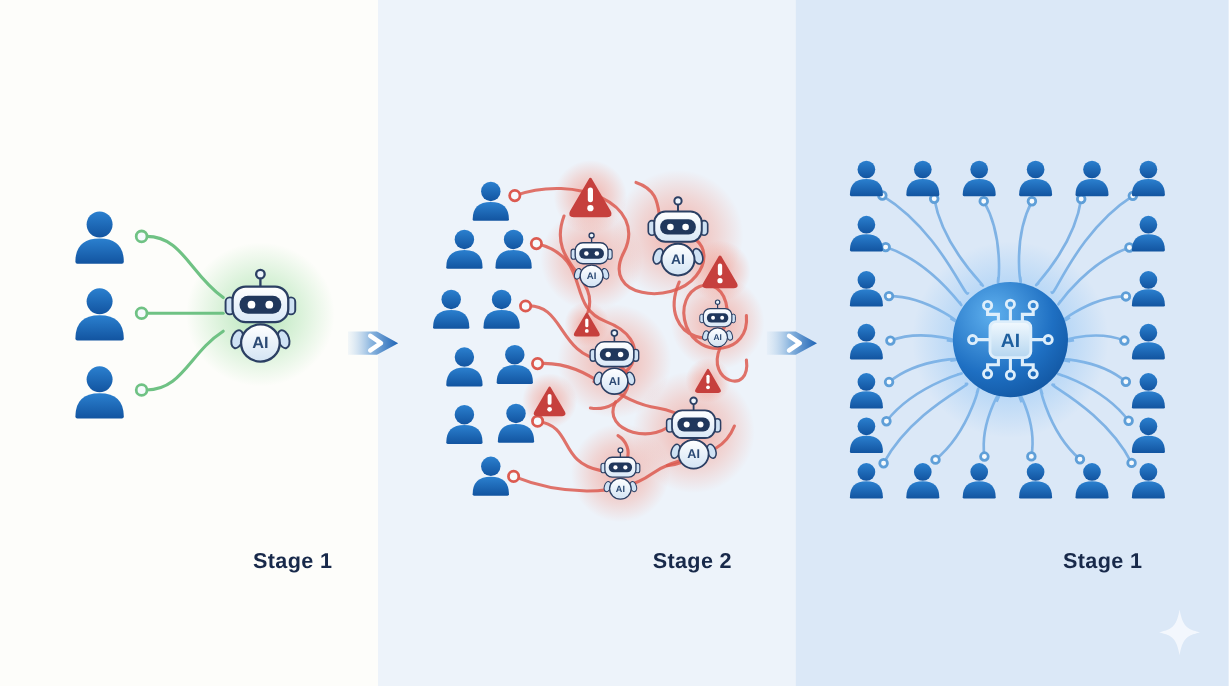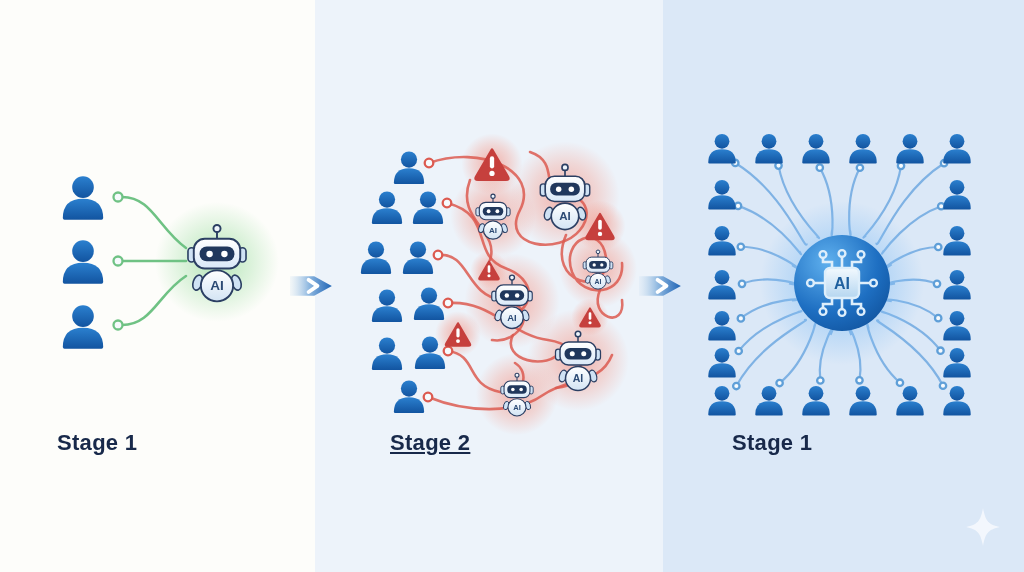--- a/index.html
+++ b/index.html
@@ -2,24 +2,24 @@
 <html><head>
 <meta charset="utf-8">
 <style>
   html,body{margin:0;padding:0;}
   body{width:1024px;height:572px;position:relative;overflow:hidden;
        font-family:"Liberation Sans",sans-serif;background:#fdfdfb;}
   .panel{position:absolute;top:0;height:572px;}
   #panel1{left:0;width:315px;background:#fdfdfa;}
   #panel2{left:315px;width:348px;background:#edf3fa;}
   #panel3{left:663px;width:361px;background:#dbe8f7;}
-  .stage-label{position:absolute;top:430px;width:220px;text-align:left;
-       font-size:22px;font-weight:700;color:#18294a;letter-spacing:.3px;}
+  .stage-label{position:absolute;top:457px;width:220px;text-align:right;
+       font-size:18px;font-weight:700;color:#18294a;letter-spacing:.3px;}
   #label1{left:57px;}
-  #label2{left:390px;text-decoration:underline;}
+  #label2{left:390px;}
   #label3{left:732px;}
   #scene{position:absolute;left:0;top:0;width:1024px;height:572px;}
 </style>
 </head>
 <body>
 
 <div id="panel1" class="panel"></div>
 <div id="panel2" class="panel"></div>
 <div id="panel3" class="panel"></div>
 

